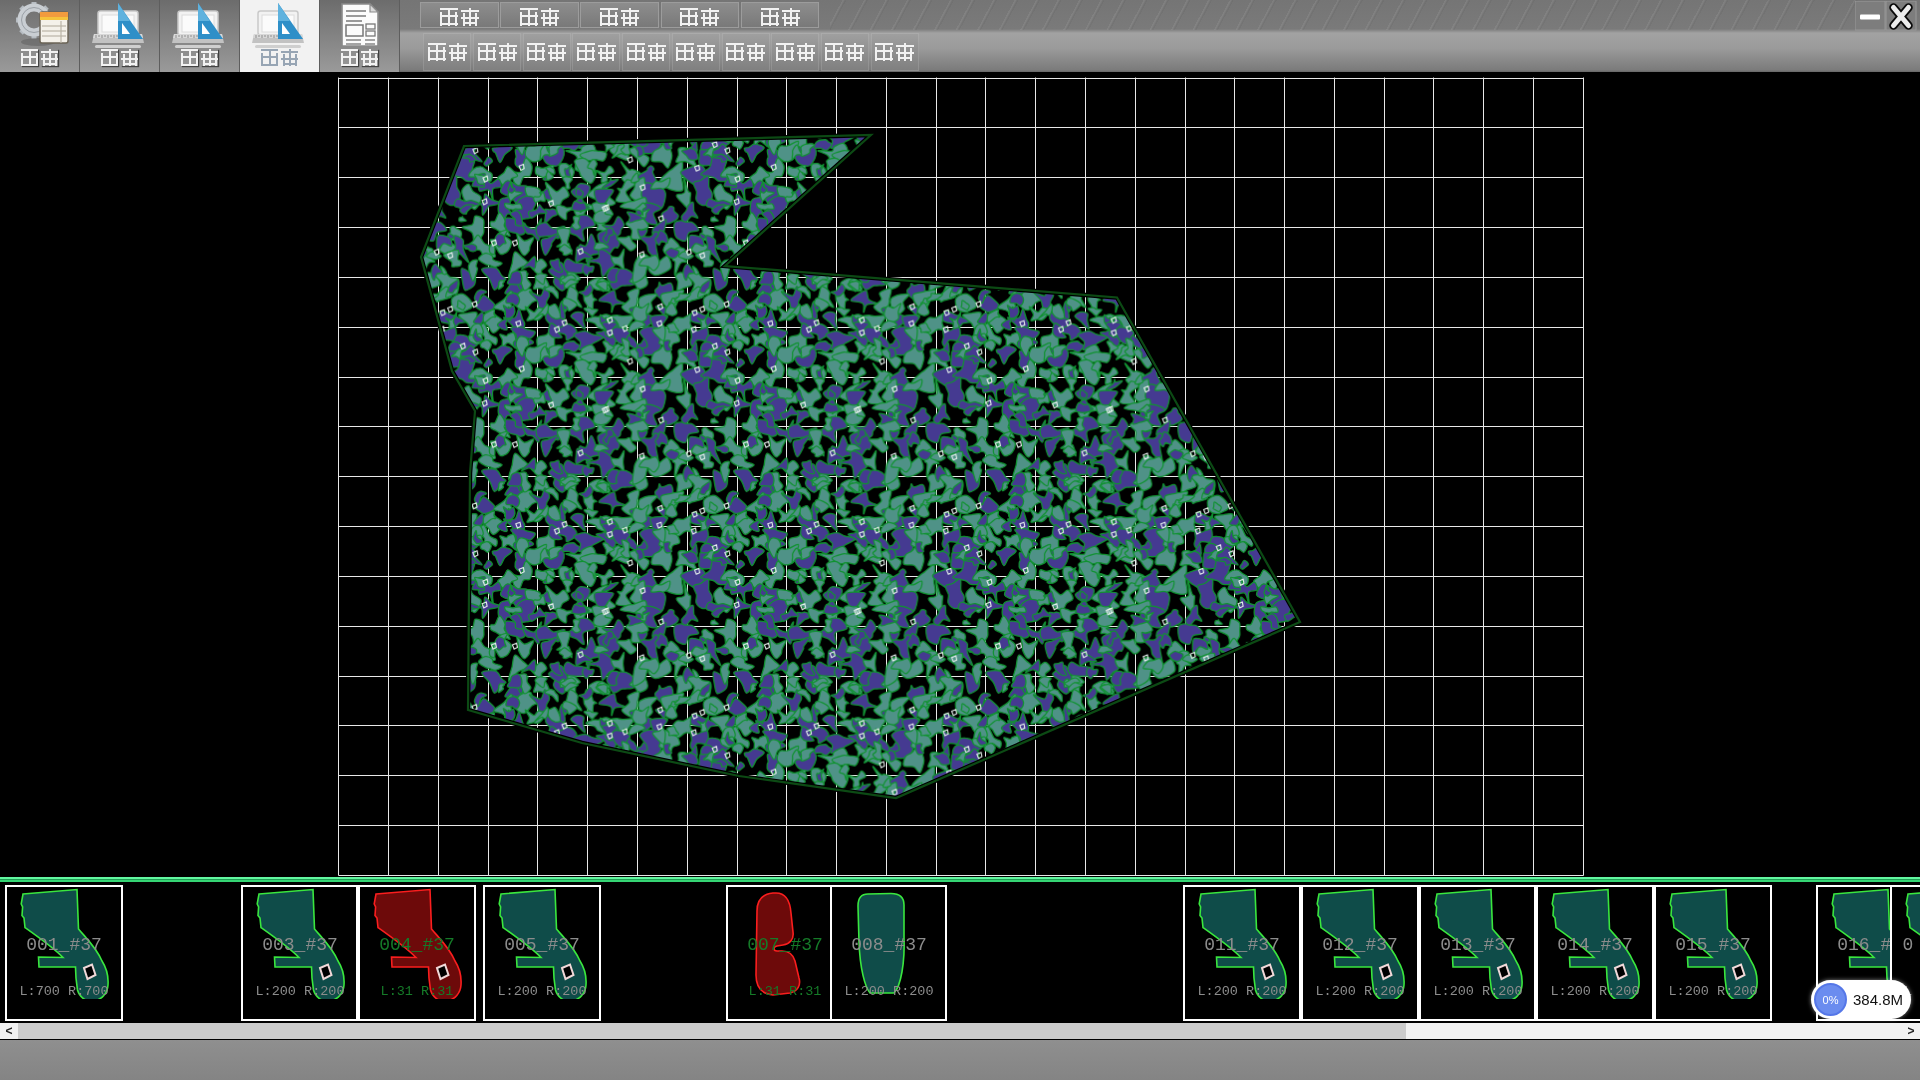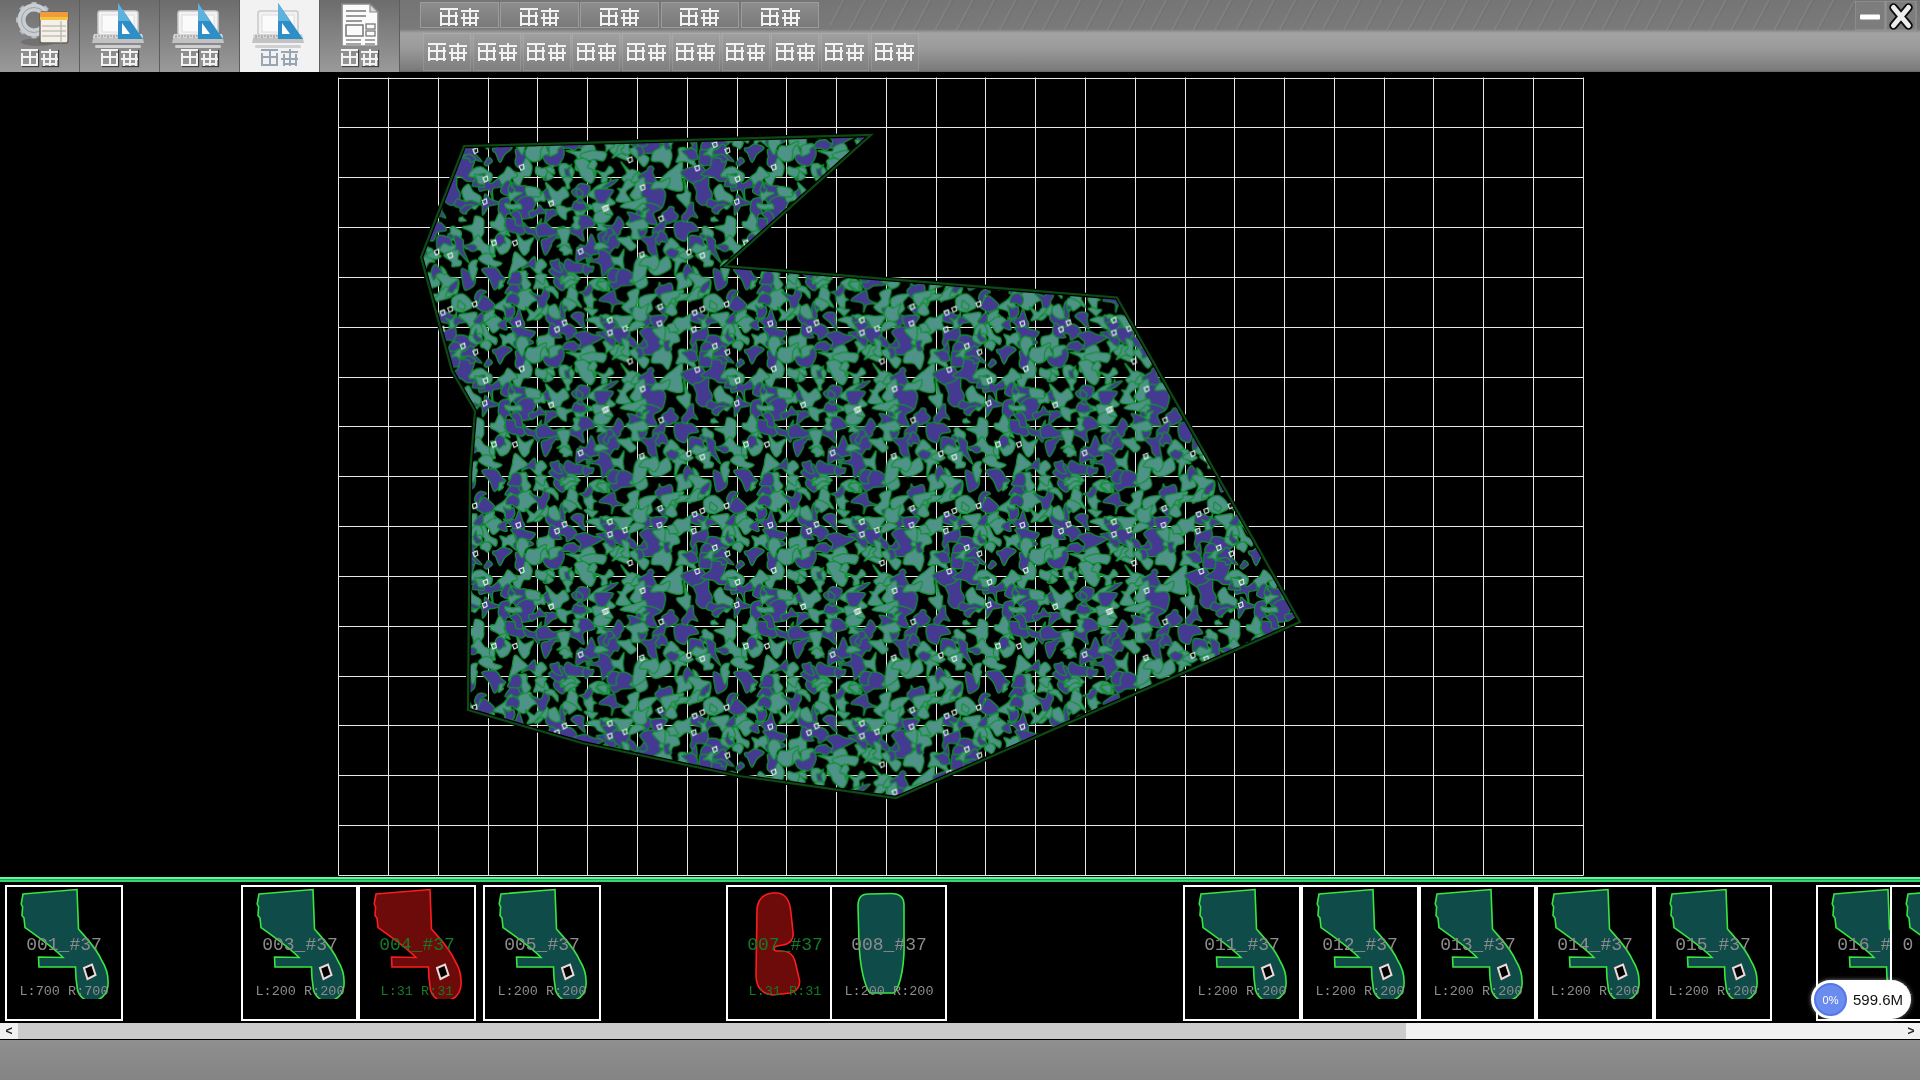--- a/index.html
+++ b/index.html
@@ -650,13 +650,13 @@
 </svg></div>
 </div>
 <div id="scroll">
     <div id="sthumb"></div>
     <div class="sarr" style="left:0">&lt;</div>
     <div class="sarr" style="right:0">&gt;</div>
   </div>
 <div id="status"></div>
 <div id="pill">
     <div id="pillc">0%</div>
-    <div id="pillt">599.6M</div>
+    <div id="pillt">384.8M</div>
   </div>
 </body></html>

